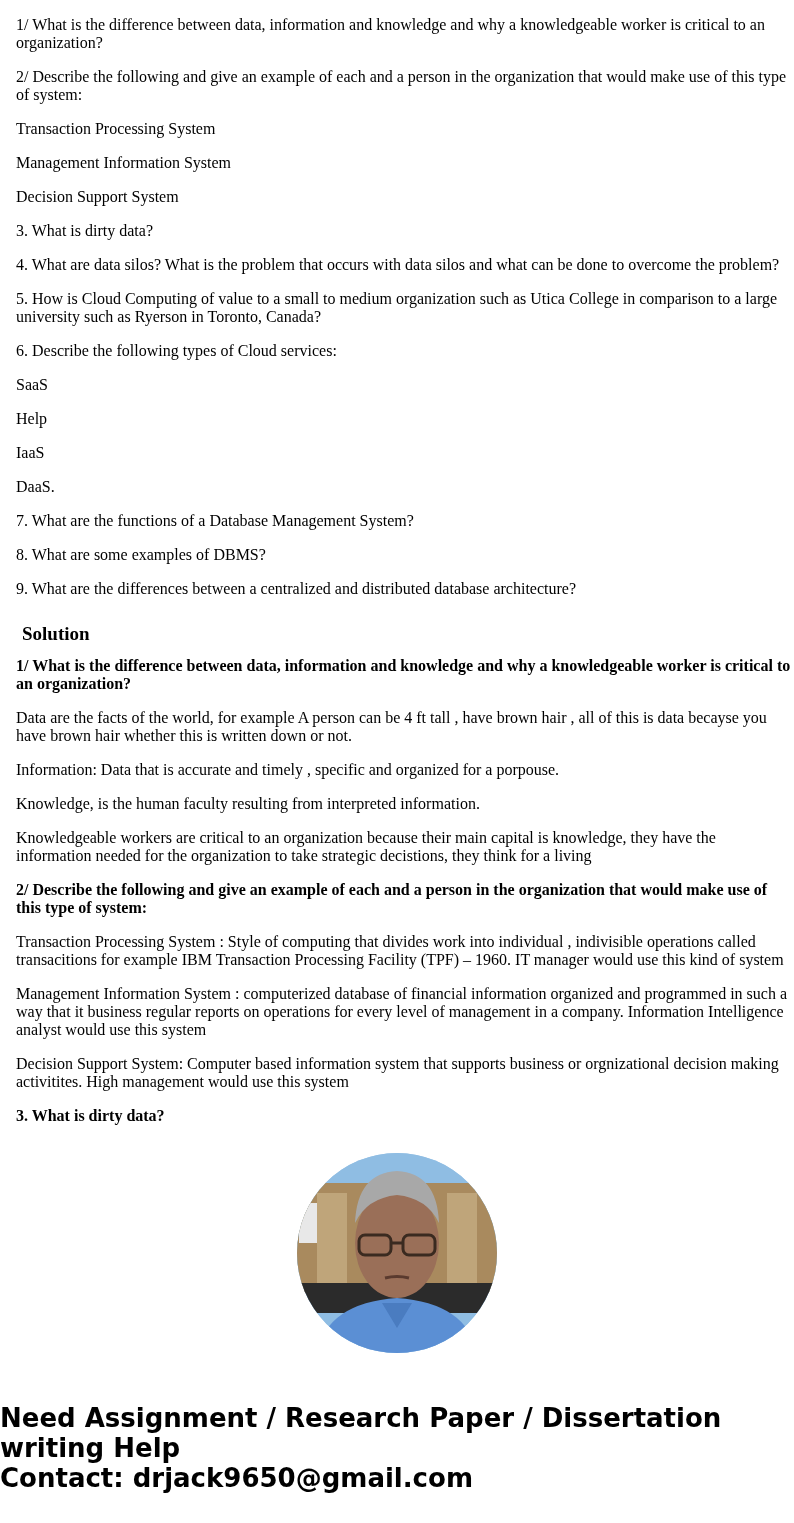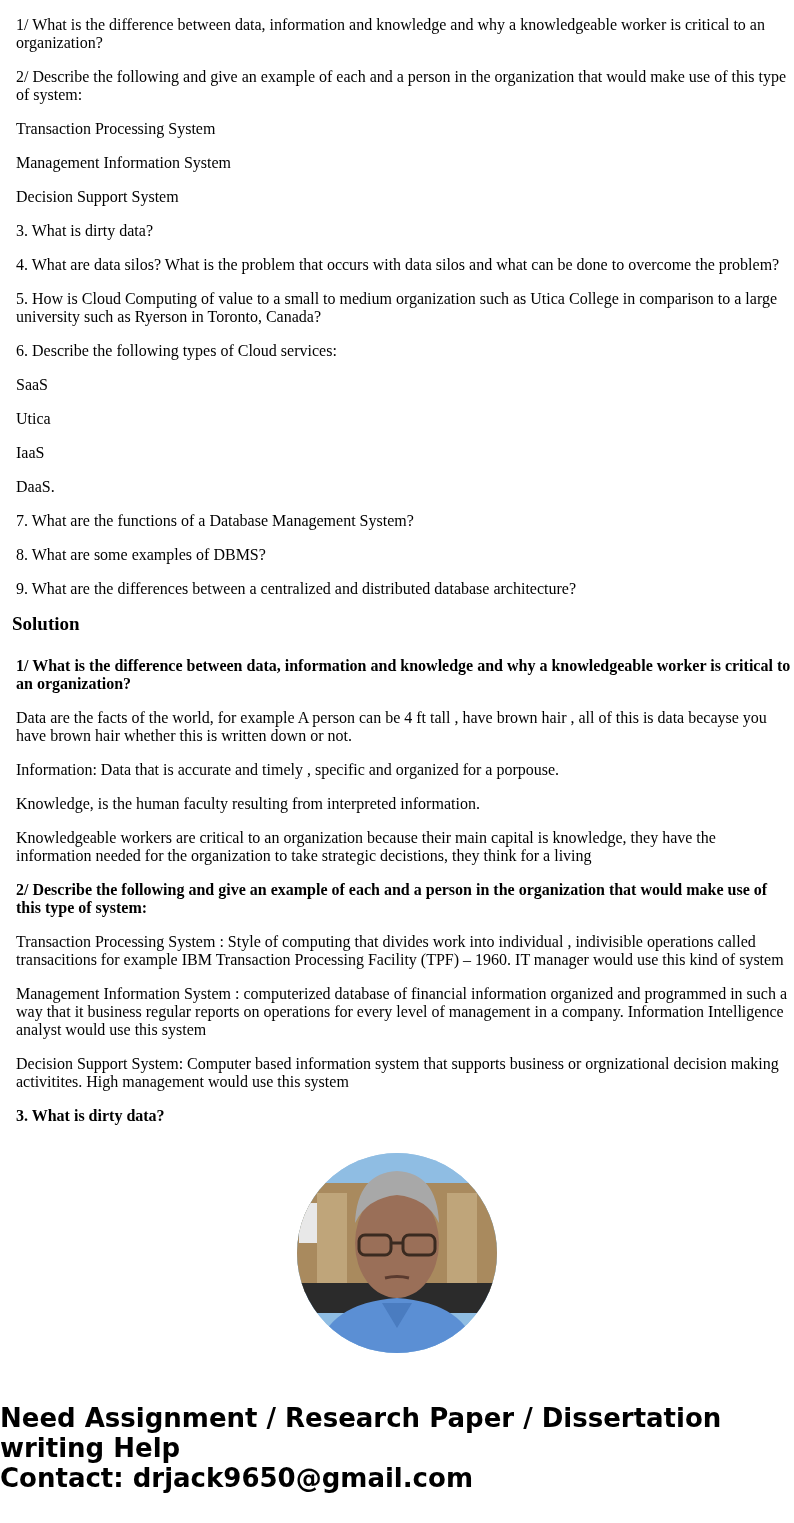--- a/index.html
+++ b/index.html
@@ -2,21 +2,21 @@
 <html><head>
 <meta charset="utf-8">
 <style>
   html, body { margin: 0; padding: 0; background: #ffffff; }
   body {
     width: 794px; height: 1523px; position: relative; overflow: hidden;
     font-family: "Liberation Serif", serif; font-size: 16px; line-height: 18px; color: #000;
   }
   .content { position: absolute; left: 8px; top: 0; width: 778px; }
   p { margin: 8px; position: absolute; left: 0; width: 778px; }
-  h3.solution { position: absolute; left: 0; margin: 4px; font-size: 19px; font-weight: bold; line-height: 22px; }
+  h3.solution { position: absolute; left: 0; margin: 14px; font-size: 19px; font-weight: bold; line-height: 22px; }
   b { font-weight: normal; }
   .avatar {
     position: absolute; left: 297px; top: 1153px; width: 200px; height: 200px; border-radius: 50%;
     overflow: hidden; background: #9cc4e6;
   }
   .banner {
     position: absolute; left: 0; top: 1403px; width: 794px; text-align: left;
     font-family: "DejaVu Sans", sans-serif; font-weight: bold; font-size: 26px; line-height: 30px; color: #000;
   }
 </style>
@@ -27,21 +27,21 @@
   <p style="top:8px">1/ What is the difference between data, information and knowledge and why a knowledgeable worker is critical to an organization?</p>
   <p style="top:60px">2/ Describe the following and give an example of each and a person in the organization that would make use of this type of system:</p>
   <p style="top:112px">Transaction Processing System</p>
   <p style="top:146px">Management Information System</p>
   <p style="top:180px">Decision Support System</p>
   <p style="top:214px">3. What is dirty data?</p>
   <p style="top:248px">4. What are data silos? What is the problem that occurs with data silos and what can be done to overcome the problem?</p>
   <p style="top:282px">5. How is Cloud Computing of value to a small to medium organization such as Utica College in comparison to a large university such as Ryerson in Toronto, Canada?</p>
   <p style="top:334px">6. Describe the following types of Cloud services:</p>
   <p style="top:368px">SaaS</p>
-  <p style="top:402px">Utica</p>
+  <p style="top:402px">Help</p>
   <p style="top:436px">IaaS</p>
   <p style="top:470px">DaaS.</p>
   <p style="top:504px">7. What are the functions of a Database Management System?</p>
   <p style="top:538px">8. What are some examples of DBMS?</p>
   <p style="top:572px">9. What are the differences between a centralized and distributed database architecture?</p>
 
   <h3 class="solution" style="top:609px">Solution</h3>
 
   <p style="top:649px;font-weight:bold">1/ What is the difference between data, information and knowledge and why a knowledgeable worker is critical to an organization?</p>
   <p style="top:701px">Data are the facts of the world, for example A person can be 4 ft tall , have brown hair , all of this is data becayse you have brown hair whether this is written down or not.</p>

